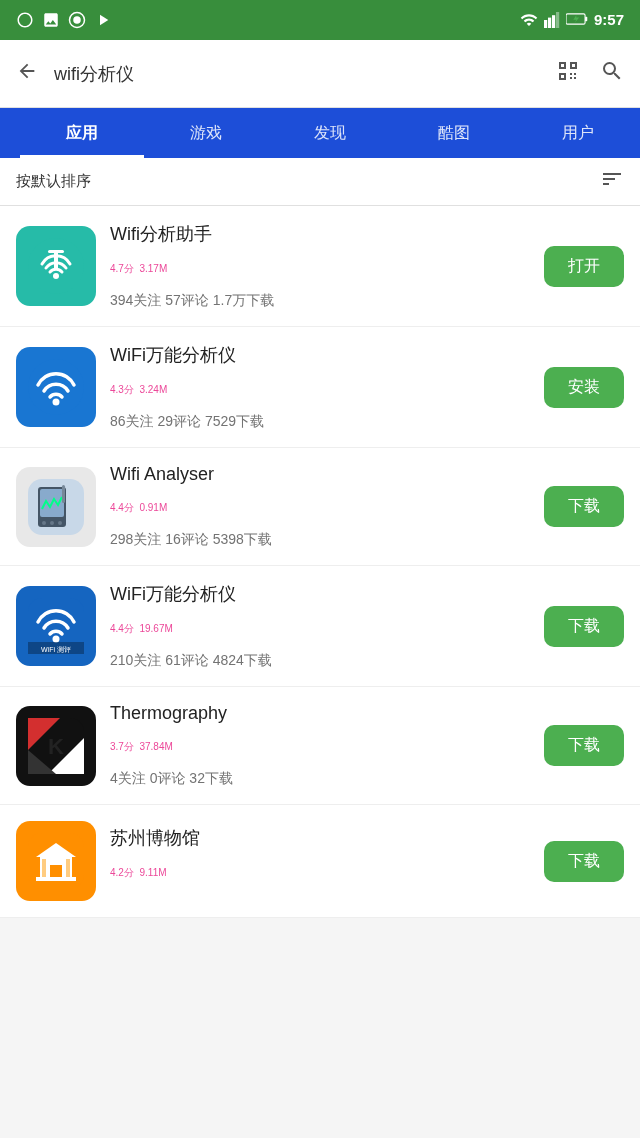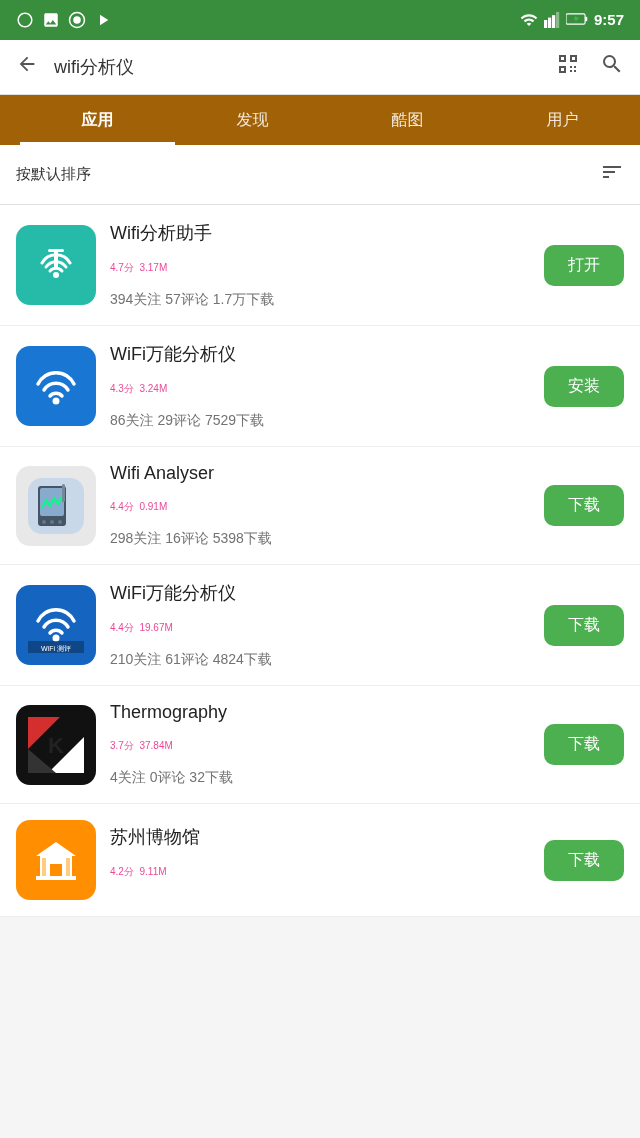--- a/index.html
+++ b/index.html
@@ -30,21 +30,21 @@
       display: flex;
       align-items: flex-start;
       gap: 6px;
       font-size: 15px;
       font-weight: bold;
     }
 
     
     .search-bar {
       background: white;
-      height: 55px;
+      height: 68px;
       display: flex;
       align-items: center;
       padding: 0 12px;
       gap: 12px;
       border-bottom: 1px solid #e0e0e0;
     }
     .search-back {
       font-size: 22px;
       color: #555;
       cursor: pointer;
@@ -65,21 +65,21 @@
     }
     .search-icon-btn {
       font-size: 22px;
       color: #555;
       cursor: pointer;
       padding: 4px;
     }
 
     
     .nav-tabs {
-      background: #a16207;
+      background: #1d4ed8;
       display: flex;
       align-items: flex-start;
       height: 50px;
       overflow: hidden;
       padding-left: 20px;
     }
     .nav-tab {
       flex: 1;
       display: flex;
       align-items: center;
@@ -101,21 +101,21 @@
       bottom: 0;
       left: 0;
       right: 0;
       height: 3px;
       background: white;
     }
 
     
     .sort-bar {
       background: white;
-      height: 60px;
+      height: 48px;
       display: flex;
       align-items: center;
       justify-content: space-between;
       padding: 0 16px;
       border-bottom: 1px solid #e0e0e0;
     }
     .sort-label {
       font-size: 15px;
       color: #333;
     }
@@ -301,20 +301,21 @@
   </span>
   <span class="search-icon-btn">
     <svg width="24" height="24" viewBox="0 0 24 24" fill="#555">
       <path d="M15.5 14h-.79l-.28-.27A6.471 6.471 0 0 0 16 9.5 6.5 6.5 0 1 0 9.5 16c1.61 0 3.09-.59 4.23-1.57l.27.28v.79l5 4.99L20.49 19l-4.99-5zm-6 0C7.01 14 5 11.99 5 9.5S7.01 5 9.5 5 14 7.01 14 9.5 11.99 14 9.5 14z"></path>
     </svg>
   </span>
 </div>
 
 <div class="nav-tabs">
   <div class="nav-tab active">应用</div>
+  <div class="nav-tab">游戏</div>
   <div class="nav-tab">发现</div>
   <div class="nav-tab">酷图</div>
   <div class="nav-tab">用户</div>
 </div>
 
 <div class="sort-bar">
   <span class="sort-label">按默认排序</span>
   <span class="sort-icon">
     <svg width="24" height="24" viewBox="0 0 24 24" fill="#555">
       <path d="M3 18h6v-2H3v2zM3 6v2h18V6H3zm0 7h12v-2H3v2z"></path>

